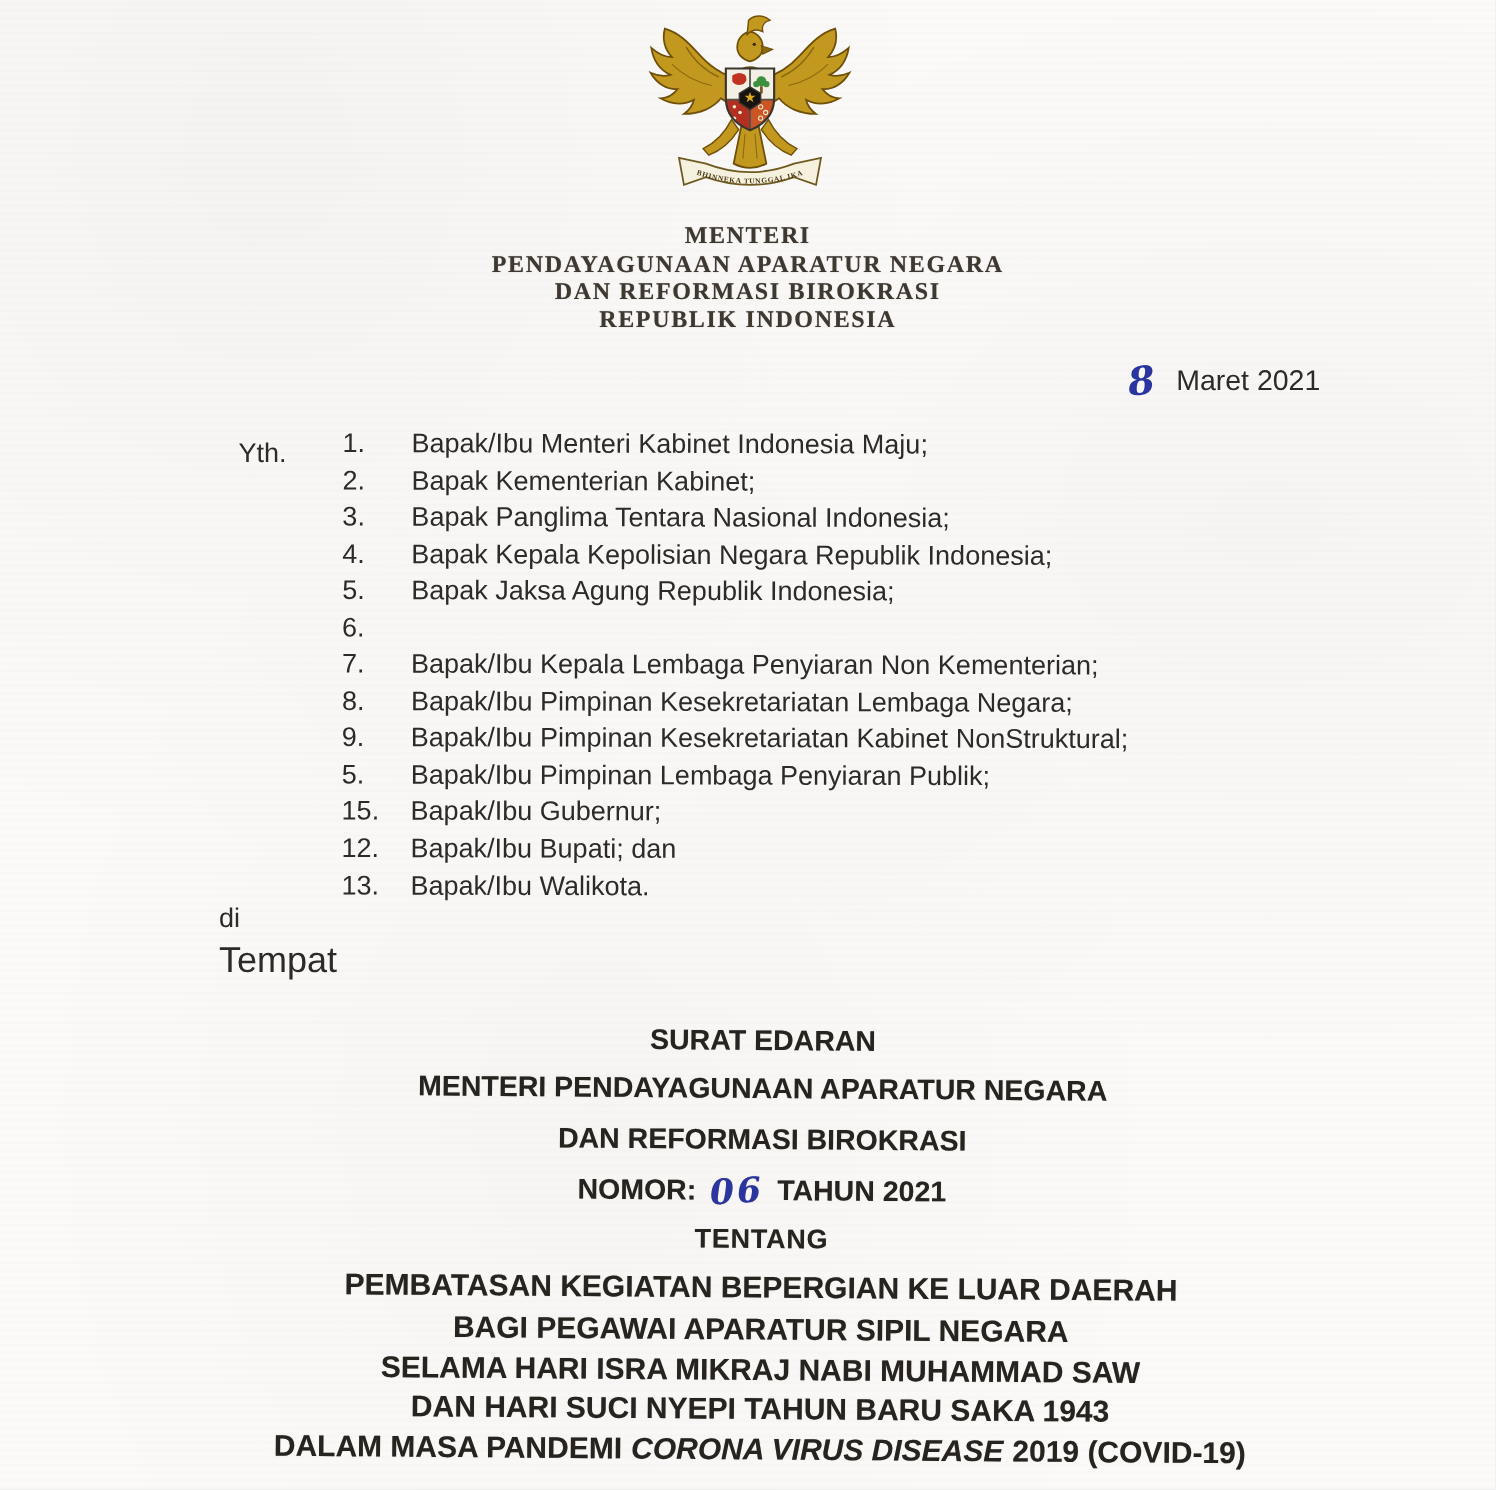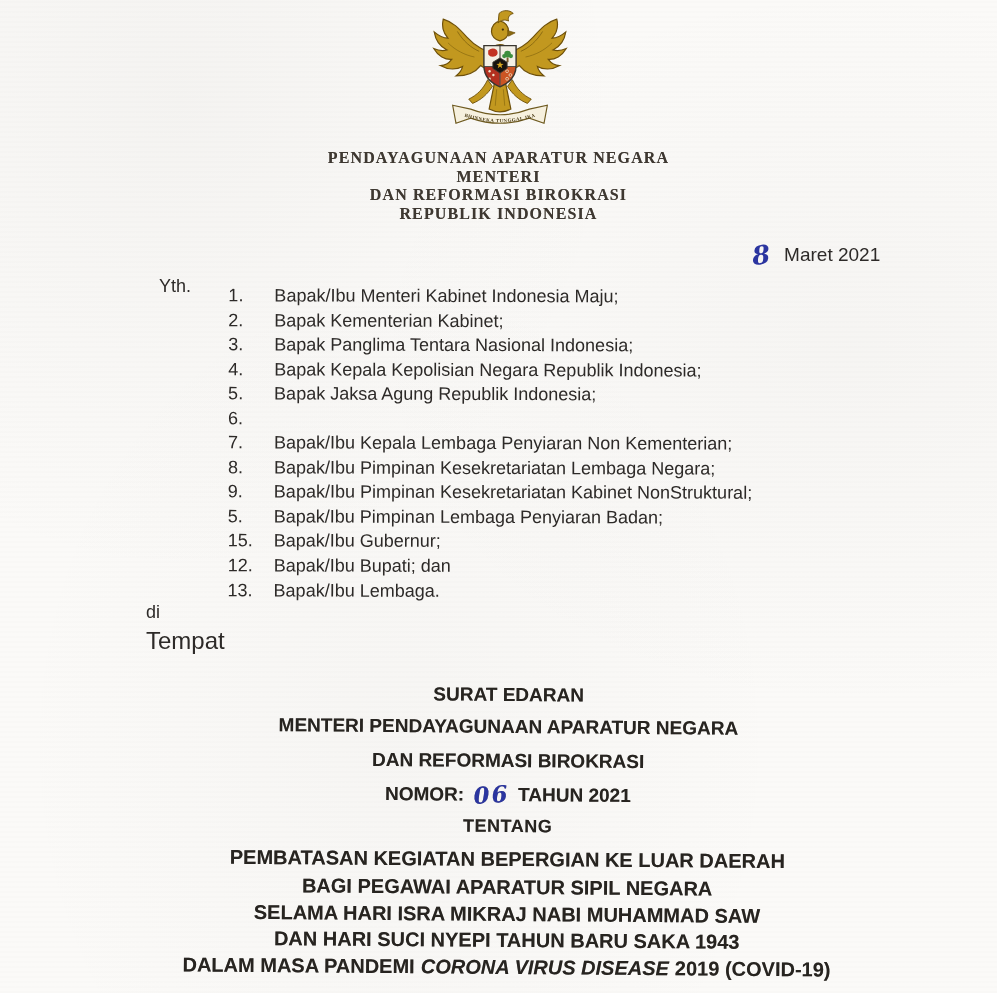--- a/index.html
+++ b/index.html
@@ -32,21 +32,21 @@
     font-weight:bold;color:#3e3831;
   }
   .lh-line{font-size:16px;line-height:18.7px;letter-spacing:1.1px;
     text-shadow:0 0 0.6px rgba(62,56,49,0.55);}
 
   .date-row{position:absolute;left:752px;top:240px;font-size:19px;color:#2d2a28;white-space:nowrap;}
   .hand{color:#2b35a0;font-family:"DejaVu Serif", serif;font-style:italic;font-weight:bold;}
   .hand-day{display:inline-block;font-size:26px;transform:rotate(-6deg);vertical-align:-3px;}
   .date-month{margin-left:14px;}
 
-  .salutation{position:absolute;left:159px;top:276px;font-size:18px;}
+  .salutation{position:absolute;left:159px;top:292px;font-size:18px;}
 
   .recipients{position:absolute;left:228px;top:285px;transform:rotate(0.15deg);}
   .r-row{display:flex;height:24.55px;font-size:18px;line-height:22px;}
   .r-num{width:46px;flex:0 0 46px;}
   .r-text{white-space:nowrap;}
 
   .addr-di{position:absolute;left:146px;top:602px;font-size:18px;}
   .addr-tempat{position:absolute;left:146px;top:627px;font-size:24px;}
 
   .title-block{position:absolute;inset:0;left:18px;transform:rotate(0.45deg);transform-origin:50% 85%;}
@@ -139,22 +139,22 @@
       <polygon points="150,111 151.9,116.4 157.6,116.5 153,120 154.7,125.5 150,122.2 145.3,125.5 147,120 142.4,116.5 148.1,116.4" fill="#d8a820"></polygon>
 
       <path d="M50,204 L88,212 Q150,236 212,212 L250,204 L243,242 L212,231 Q150,253 88,231 L57,242 Z" fill="#f6f0de" stroke="#6e5a20" stroke-width="2.5"></path>
       <text font-size="10.5" fill="#4a3a14" letter-spacing="1" font-family="Liberation Serif, serif" font-weight="bold">
         <textPath href="#ribbonTextPath" startOffset="50%" text-anchor="middle">BHINNEKA TUNGGAL IKA</textPath>
       </text>
     </svg>
   </div>
 
   <div class="letterhead">
+    <div class="lh-line">MENTERI</div>
     <div class="lh-line">PENDAYAGUNAAN APARATUR NEGARA</div>
-    <div class="lh-line">MENTERI</div>
     <div class="lh-line">DAN REFORMASI BIROKRASI</div>
     <div class="lh-line">REPUBLIK INDONESIA</div>
   </div>
 
   <div class="date-row">
     <span class="hand hand-day">8</span><span class="date-month">Maret 2021</span>
   </div>
 
   <div class="salutation">Yth.</div>
 
@@ -189,33 +189,33 @@
     <div class="r-row">
         <span class="r-num">8.</span>
         <span class="r-text">Bapak/Ibu Pimpinan Kesekretariatan Lembaga Negara;</span>
       </div>
     <div class="r-row">
         <span class="r-num">9.</span>
         <span class="r-text">Bapak/Ibu Pimpinan Kesekretariatan Kabinet NonStruktural;</span>
       </div>
     <div class="r-row">
         <span class="r-num">5.</span>
-        <span class="r-text">Bapak/Ibu Pimpinan Lembaga Penyiaran Badan;</span>
+        <span class="r-text">Bapak/Ibu Pimpinan Lembaga Penyiaran Publik;</span>
       </div>
     <div class="r-row">
         <span class="r-num">15.</span>
         <span class="r-text">Bapak/Ibu Gubernur;</span>
       </div>
     <div class="r-row">
         <span class="r-num">12.</span>
         <span class="r-text">Bapak/Ibu Bupati; dan</span>
       </div>
     <div class="r-row">
         <span class="r-num">13.</span>
-        <span class="r-text">Bapak/Ibu Lembaga.</span>
+        <span class="r-text">Bapak/Ibu Walikota.</span>
       </div>
   </div>
 
   <div class="addr-di">di</div>
   <div class="addr-tempat">Tempat</div>
 
   <div class="title-block">
     <div class="t-line t1">SURAT EDARAN</div>
     <div class="t-line t2">MENTERI PENDAYAGUNAAN APARATUR NEGARA</div>
     <div class="t-line t3">DAN REFORMASI BIROKRASI</div>

